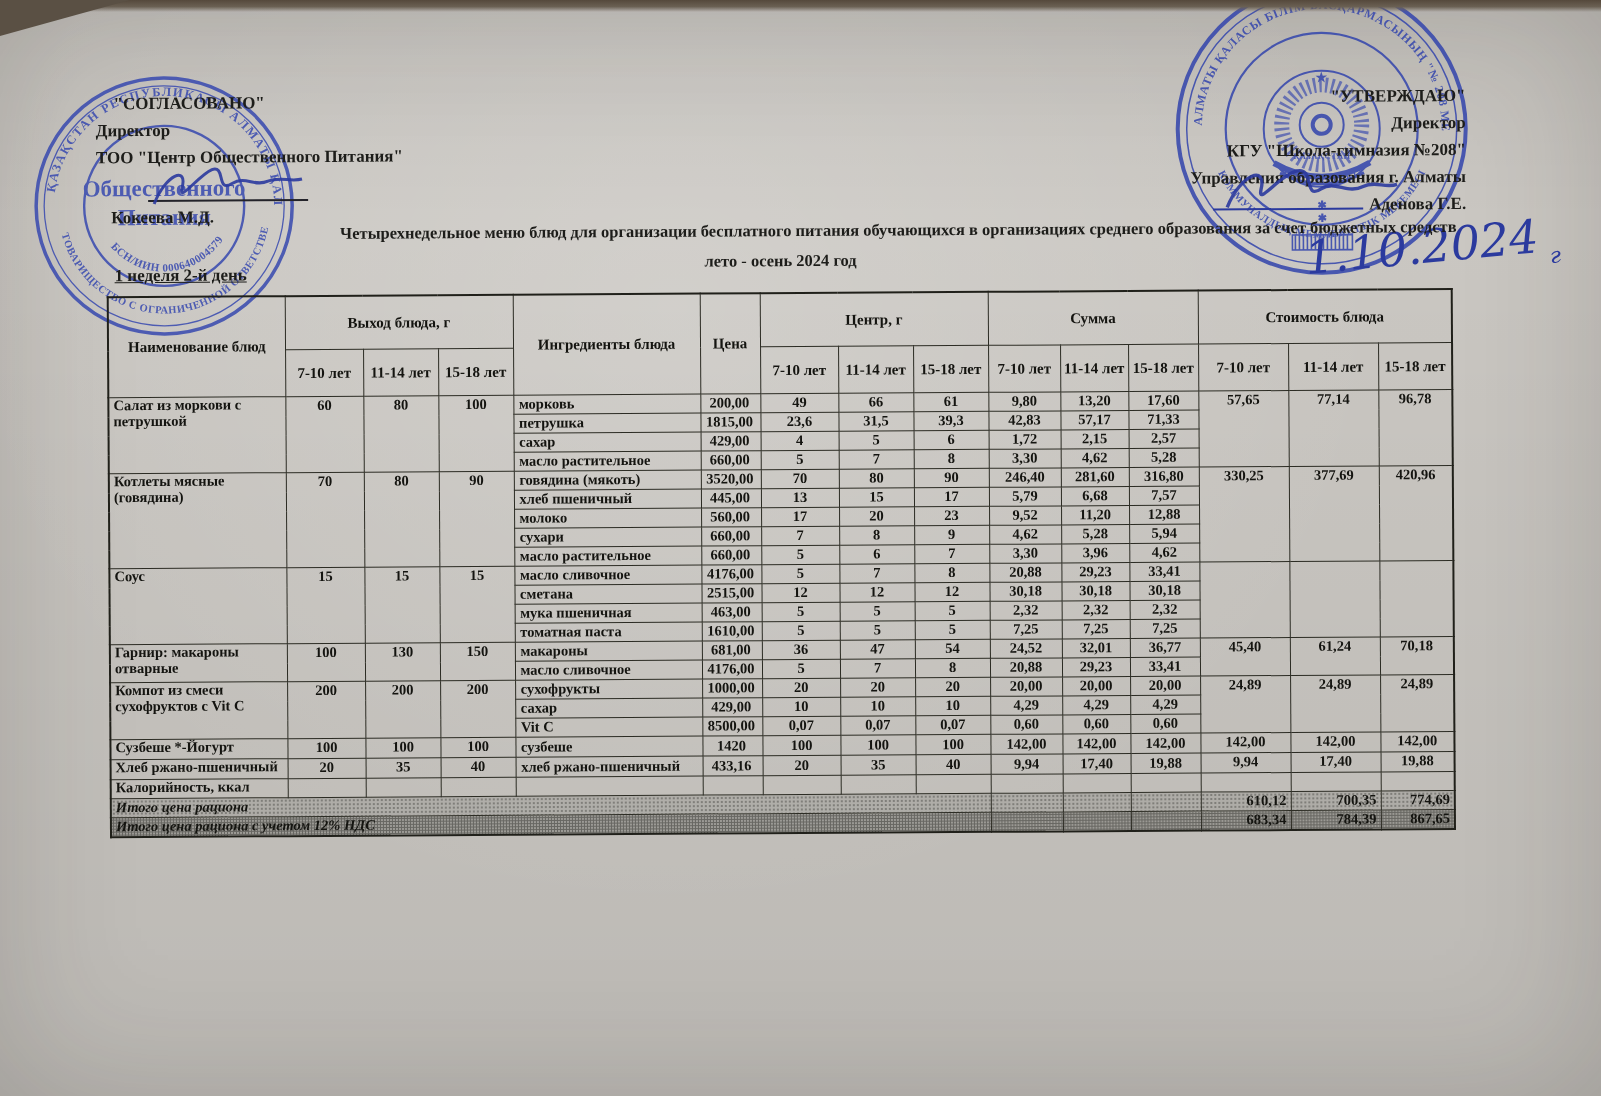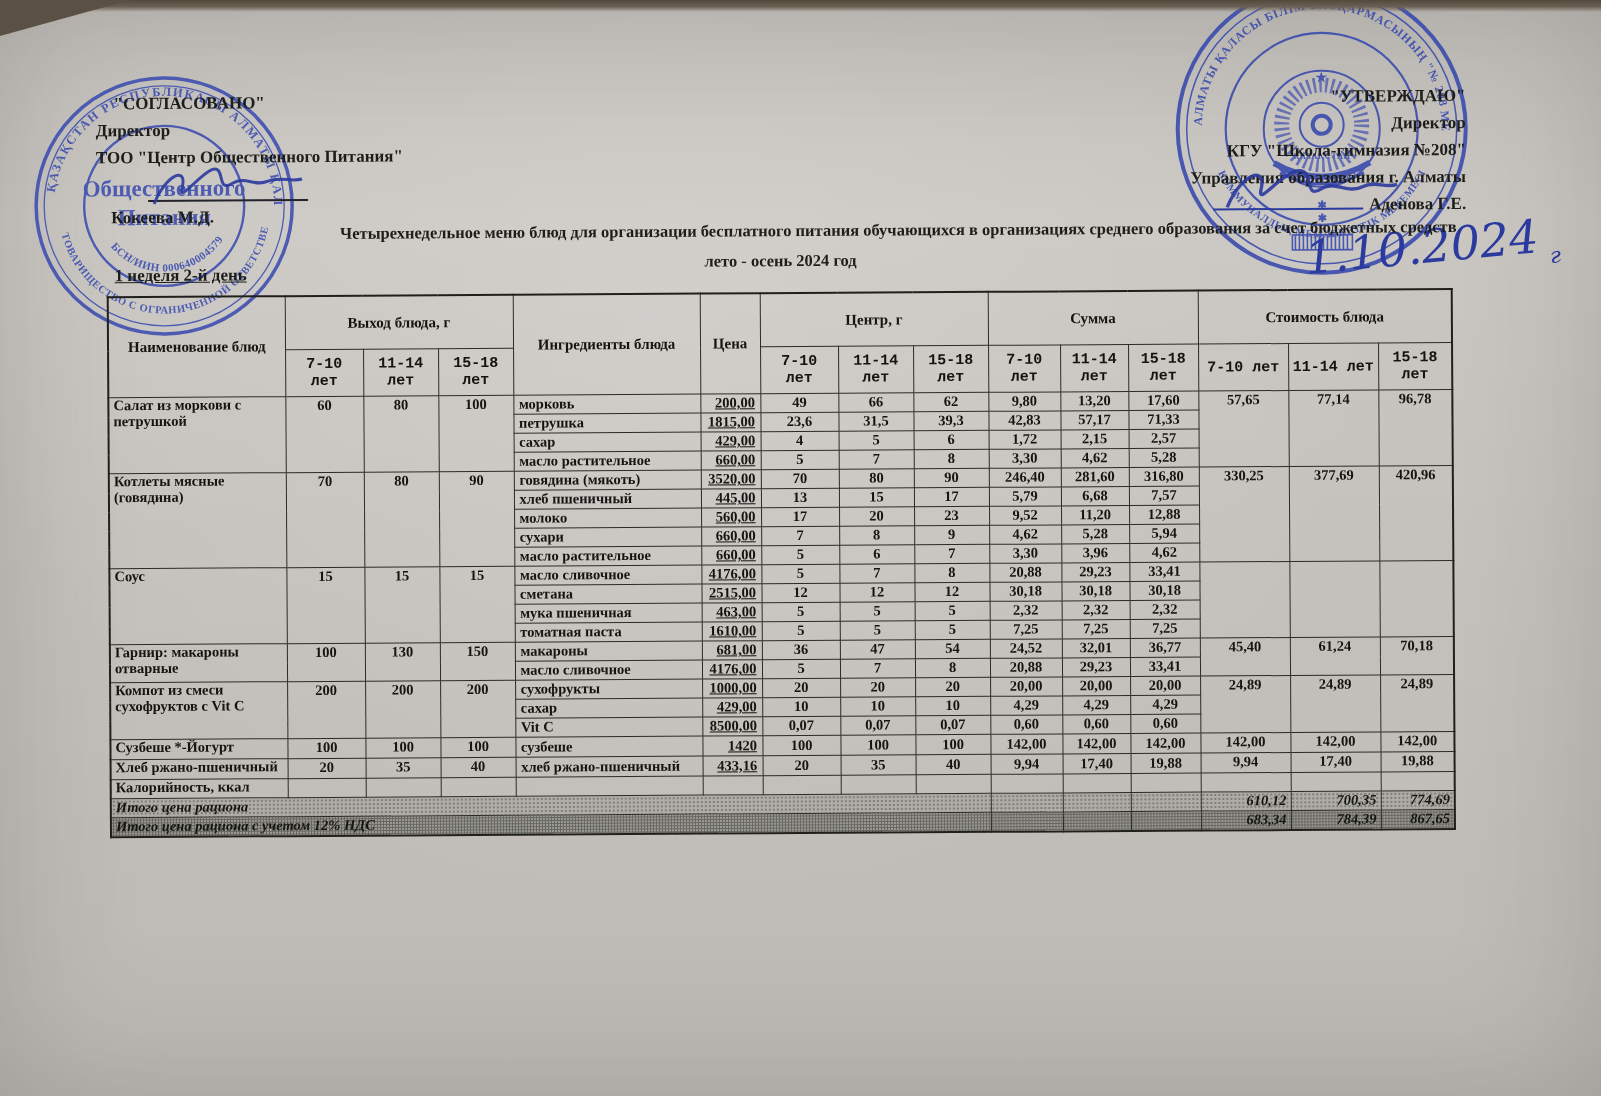--- a/index.html
+++ b/index.html
@@ -31,29 +31,29 @@
   #title1{position:absolute;left:250px;top:221px;width:1300px;text-align:center;font-weight:bold;font-size:16.5px;}
   #title2{position:absolute;left:287px;top:251px;width:990px;text-align:center;font-weight:bold;font-size:16.5px;}
 
   
   #menu-table{position:absolute;left:108px;top:292px;width:1344px;border-collapse:collapse;
     table-layout:fixed;font-size:14.5px;font-weight:bold;color:#141410;}
   #menu-table th,#menu-table td{border:1px solid #2c2c24;padding:0 3px;overflow:hidden;}
   #menu-table{border:2px solid #20201a;}
   #menu-table thead th{text-align:center;vertical-align:middle;font-size:15px;}
   #menu-table thead tr.gr th{height:52px;}
-  #menu-table thead tr.ag th{height:46px;font-family:Liberation Mono, monospace;}
+  #menu-table thead tr.ag th{height:46px;}
   #menu-table tbody td{height:18px;line-height:1.08;vertical-align:middle;}
   .c-name{text-align:left;vertical-align:top !important;padding-left:4px !important;white-space:normal;}
   .c-ing{text-align:left;padding-left:5px !important;white-space:nowrap;}
-  .c-price{text-align:right;padding-right:5px !important;text-decoration:underline;}
+  .c-price{text-align:center;padding-right:5px !important;}
   .c-num{text-align:center;}
   .c-top{vertical-align:top !important;padding-top:1px !important;margin-left:16px;}
   .c-foot{text-align:left;font-style:italic;padding-left:4px !important;}
-  .c-rt{text-align:right;padding-right:4px !important;font-style:italic;}
+  .c-rt{text-align:right;padding-right:4px !important;}
   tr.shade1 td{background-color:rgba(110,110,104,0.22);
     background-image:radial-gradient(rgba(50,50,46,0.38) 1px, transparent 1.1px);background-size:4px 4px;}
   tr.shade2 td{background-color:rgba(95,95,90,0.38);
     background-image:radial-gradient(rgba(40,40,36,0.45) 1px, transparent 1.1px);background-size:3px 3px;}
 
   .stamp{position:absolute;opacity:0.88;}
   #stamp-left{left:30px;top:66px;}
   #stamp-right{left:1172px;top:-20px;}
   #sig-left{position:absolute;left:138px;top:148px;}
   #sig-right{position:absolute;left:1215px;top:160px;}
@@ -212,21 +212,21 @@
       <tbody id="tbody">
           <tr>
             <td class="c-name" rowspan="4">Салат из моркови с петрушкой</td>
             <td class="c-num c-top" rowspan="4">60</td>
             <td class="c-num c-top" rowspan="4">80</td>
             <td class="c-num c-top" rowspan="4">100</td>
             <td class="c-ing">морковь</td>
             <td class="c-price">200,00</td>
             <td class="c-num">49</td>
             <td class="c-num">66</td>
-            <td class="c-num">62</td>
+            <td class="c-num">61</td>
             <td class="c-num">9,80</td>
             <td class="c-num">13,20</td>
             <td class="c-num">17,60</td>
             <td class="c-num c-top" rowspan="4">57,65</td>
             <td class="c-num c-top" rowspan="4">77,14</td>
             <td class="c-num c-top" rowspan="4">96,78</td>
           </tr>
           <tr>
             <td class="c-ing">петрушка</td>
             <td class="c-price">1815,00</td>

